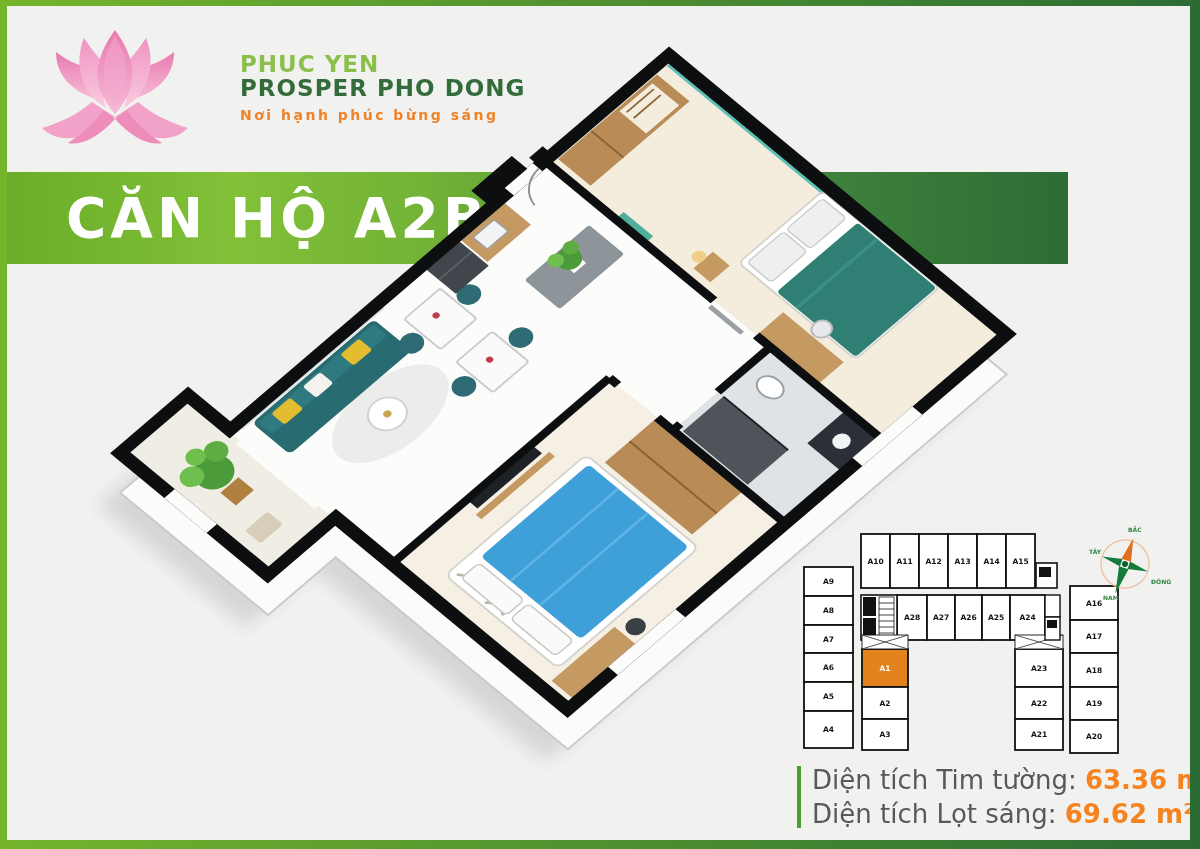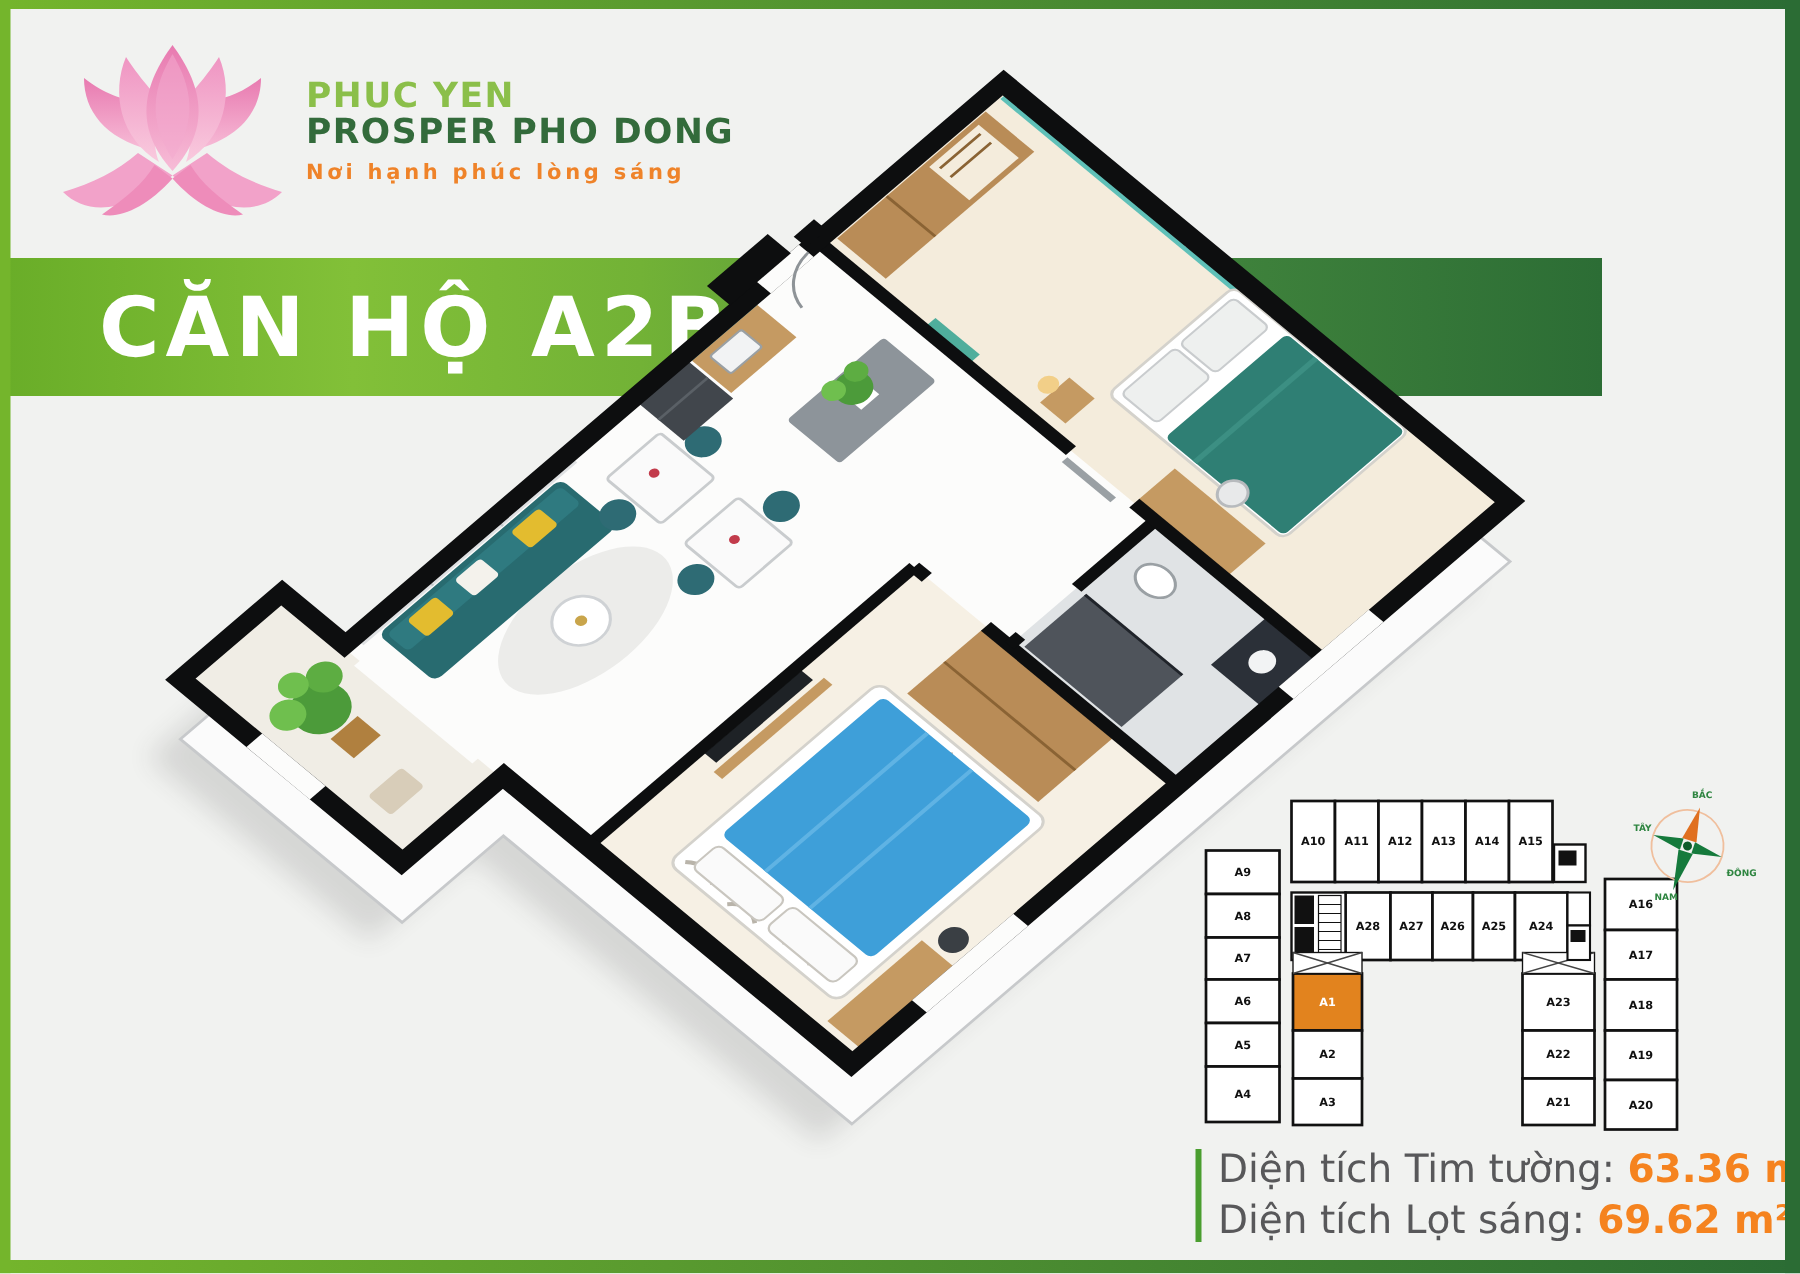--- a/index.html
+++ b/index.html
@@ -11,21 +11,21 @@
   .frame.bottom{left:0;bottom:0;width:1200px;height:9px;background:linear-gradient(90deg,#74b52c,#2b6c34);}
   .frame.left{left:0;top:0;width:7px;height:849px;background:#74b52c;}
   .frame.right{right:0;top:0;width:10px;height:849px;background:#2b6c34;}
 
   
   #banner{position:absolute;left:0;top:172px;width:1068px;height:92px;z-index:1;
     background:linear-gradient(90deg,#69ad28 0%,#82c038 22%,#72b236 40%,#468a3e 68%,#2c6d35 100%);}
   #banner .title{position:absolute;left:66px;top:14px;color:#ffffff;font-size:55px;font-weight:800;letter-spacing:4px;}
 
   
-  #logo{position:absolute;left:40px;top:22px;z-index:3;display:flex;align-items:center;}
+  #logo{position:absolute;left:40px;top:22px;z-index:3;display:flex;align-items:center;gap:36px;}
   #logo .txt{margin-left:14px;line-height:1.04;}
   #logo .l1{color:#8bbf4a;font-size:23px;font-weight:bold;letter-spacing:1px;}
   #logo .l2{color:#336b3b;font-size:23px;font-weight:bold;letter-spacing:1px;}
   #logo .tg{color:#ef8329;font-size:14px;font-weight:bold;letter-spacing:2.5px;margin-top:7px;}
 
   
   #plan3d{position:absolute;left:0;top:0;z-index:2;pointer-events:none;}
 
   
   #keyplan{position:absolute;left:795px;top:518px;z-index:3;}
@@ -68,21 +68,21 @@
 
       <path d="M66,86 C40,70 34,40 44,16 C56,34 64,42 70,46 C62,62 62,76 66,86 Z" fill="url(#lp2)"></path>
       <path d="M84,86 C110,70 116,40 106,16 C94,34 86,42 80,46 C88,62 88,76 84,86 Z" fill="url(#lp2)"></path>
 
       <path d="M75,8 C56,34 48,62 75,92 C102,62 94,34 75,8 Z" fill="url(#lp)"></path>
       <path d="M75,14 C62,36 58,58 75,84 C92,58 88,36 75,14 Z" fill="#f3a9ce" opacity="0.55"></path>
     </svg>
     <div class="txt">
       <div class="l1">PHUC YEN</div>
       <div class="l2">PROSPER PHO DONG</div>
-      <div class="tg">Nơi hạnh phúc lòng sáng</div>
+      <div class="tg">Nơi hạnh phúc bừng sáng</div>
     </div>
   </div>
 
   <svg id="plan3d" width="1200" height="849" viewBox="0 0 1200 849">
     <defs>
       <filter id="soft" x="-30%" y="-30%" width="160%" height="160%">
           <feGaussianBlur stdDeviation="9"></feGaussianBlur>
         </filter>
     </defs>
 

